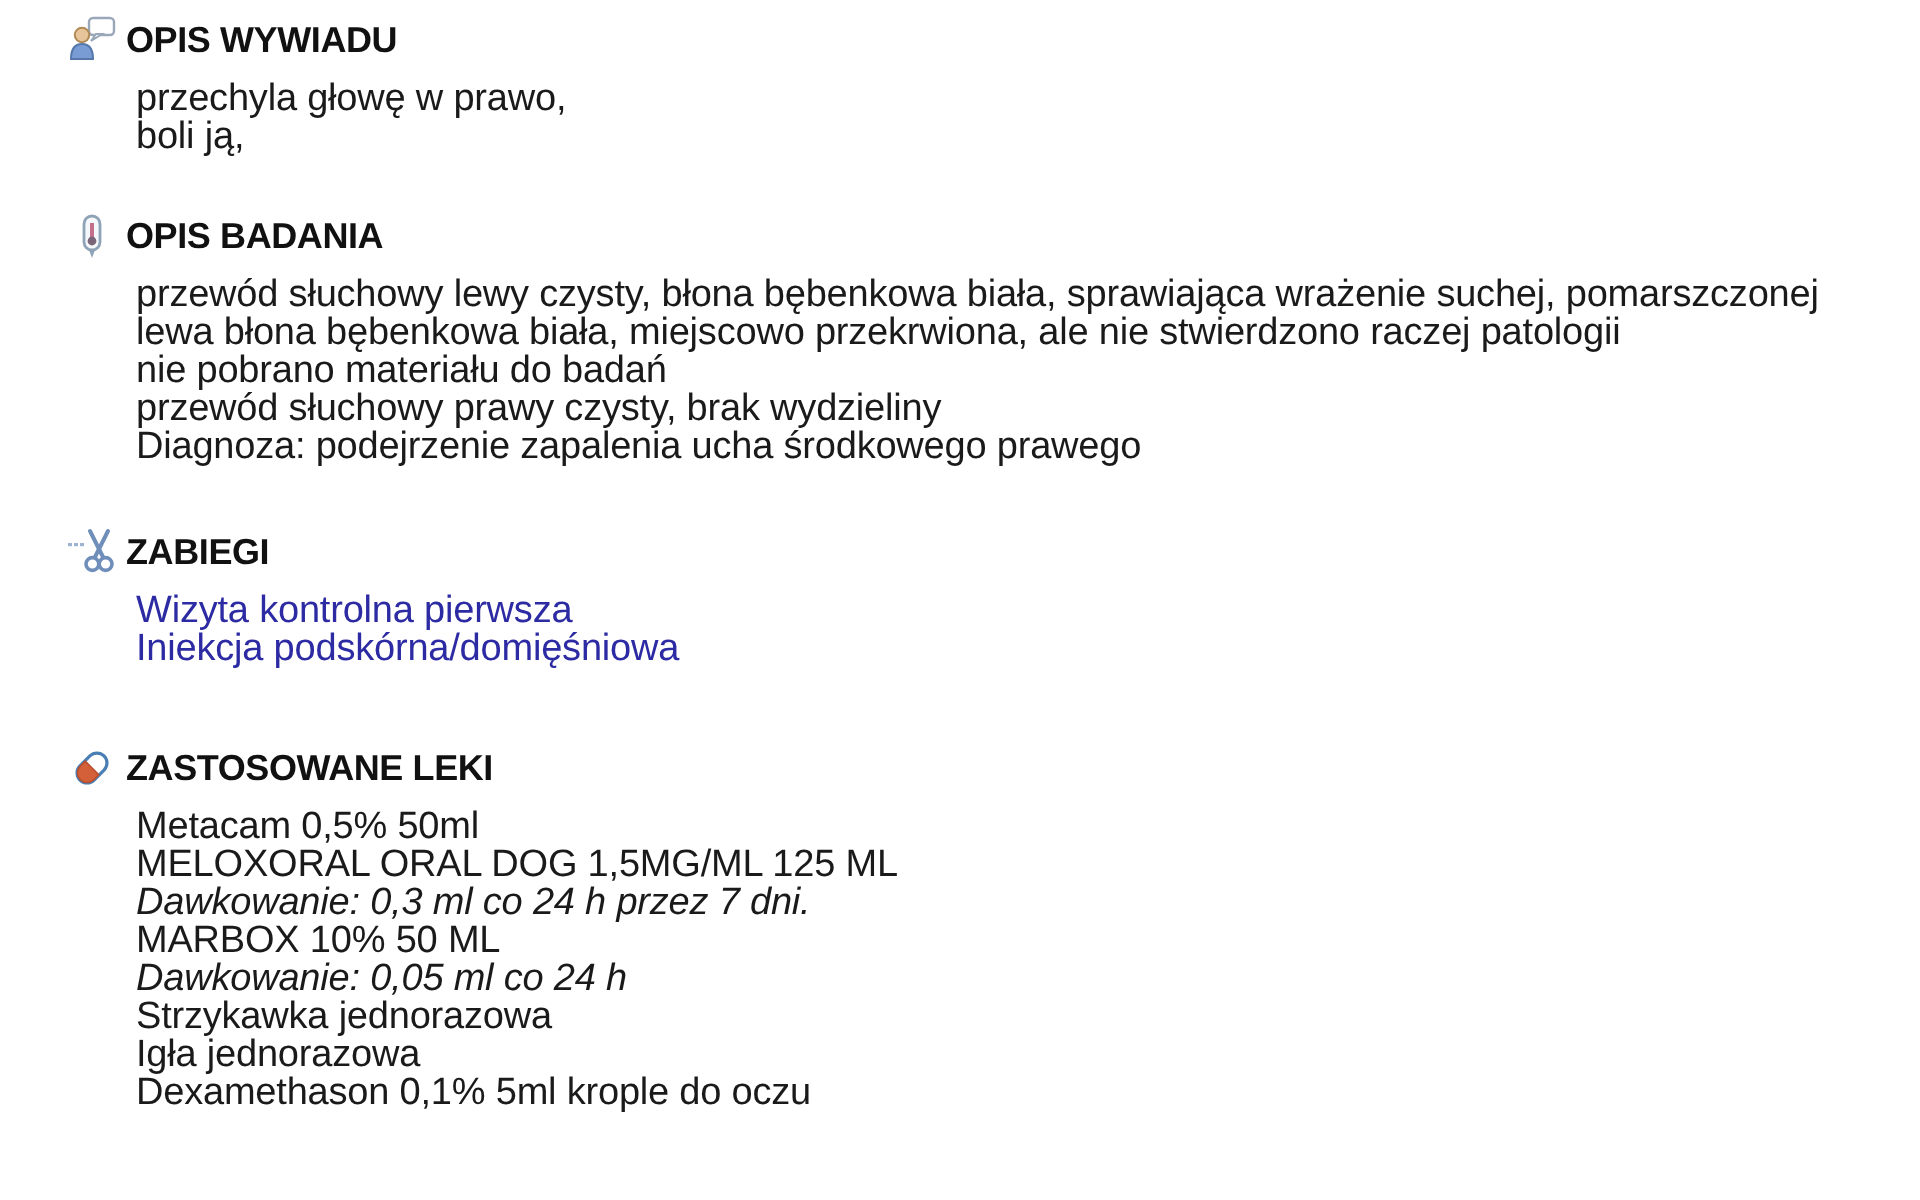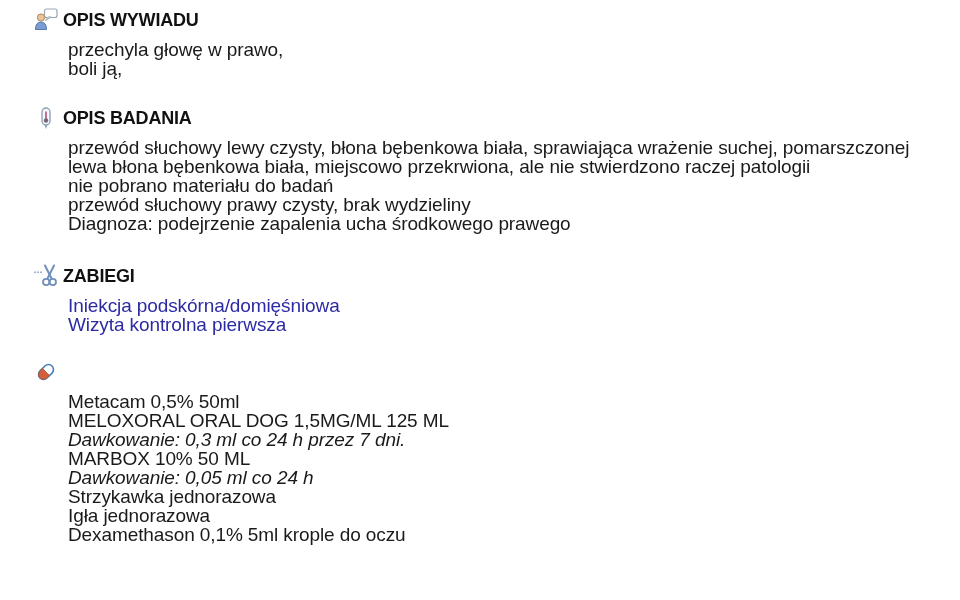--- a/index.html
+++ b/index.html
@@ -42,21 +42,21 @@
     line-height: 19px;
     color: #1a1a1a;
     letter-spacing: -0.1px;
     white-space: nowrap;
   }
   .line.italic { font-style: italic; }
   .line.link { color: #2d2ba3; cursor: pointer; }
   
   .section-1 { margin-bottom: 28px; }
   .section-2 { margin-bottom: 31px; }
-  .section-3 { margin-bottom: 26px; }
+  .section-3 { margin-bottom: 38px; }
   .section-4 { margin-bottom: 0; }
 </style>
 </head>
 <body>
 
 <div class="page">
 
   <div class="section section-1">
     <div class="section-header">
       <span class="icon-slot">
@@ -106,35 +106,36 @@
           <rect x="6" y="7.5" width="2" height="1.6" fill="#9db4d0"></rect>
           <line x1="11" y1="1.5" x2="17.5" y2="14.5" stroke="#6f8fba" stroke-width="2" stroke-linecap="round"></line>
           <line x1="20" y1="1.5" x2="13.5" y2="14.5" stroke="#6f8fba" stroke-width="2" stroke-linecap="round"></line>
           <circle cx="12.2" cy="18" r="3.2" fill="none" stroke="#6f8fba" stroke-width="1.8"></circle>
           <circle cx="18.8" cy="18" r="3.2" fill="none" stroke="#6f8fba" stroke-width="1.8"></circle>
         </svg>
       </span>
       <span class="section-title">ZABIEGI</span>
     </div>
     <div class="section-body">
+      <div class="line link">Wizyta kontrolna pierwsza</div>
       <div class="line link">Iniekcja podskórna/domięśniowa</div>
-      <div class="line link">Wizyta kontrolna pierwsza</div>
     </div>
   </div>
 
   <div class="section section-4">
     <div class="section-header">
       <span class="icon-slot">
         <svg width="24" height="24" viewBox="0 0 24 24">
           <g transform="rotate(-45 12 12)">
             <rect x="3.5" y="7" width="17" height="10" rx="5" fill="#ffffff" stroke="#4a7fb5" stroke-width="1.6"></rect>
             <path d="M12 7.2 L8.5 7.2 A4.8 4.8 0 0 0 8.5 16.8 L12 16.8 Z" fill="#d4603a" stroke="#b94e2c" stroke-width="0.8"></path>
           </g>
         </svg>
       </span>
+      <span class="section-title">ZASTOSOWANE LEKI</span>
     </div>
     <div class="section-body">
       <div class="line">Metacam 0,5% 50ml</div>
       <div class="line">MELOXORAL ORAL DOG 1,5MG/ML 125 ML</div>
       <div class="line italic">Dawkowanie: 0,3 ml co 24 h przez 7 dni.</div>
       <div class="line">MARBOX 10% 50 ML</div>
       <div class="line italic">Dawkowanie: 0,05 ml co 24 h</div>
       <div class="line">Strzykawka jednorazowa</div>
       <div class="line">Igła jednorazowa</div>
       <div class="line">Dexamethason 0,1% 5ml krople do oczu</div>

